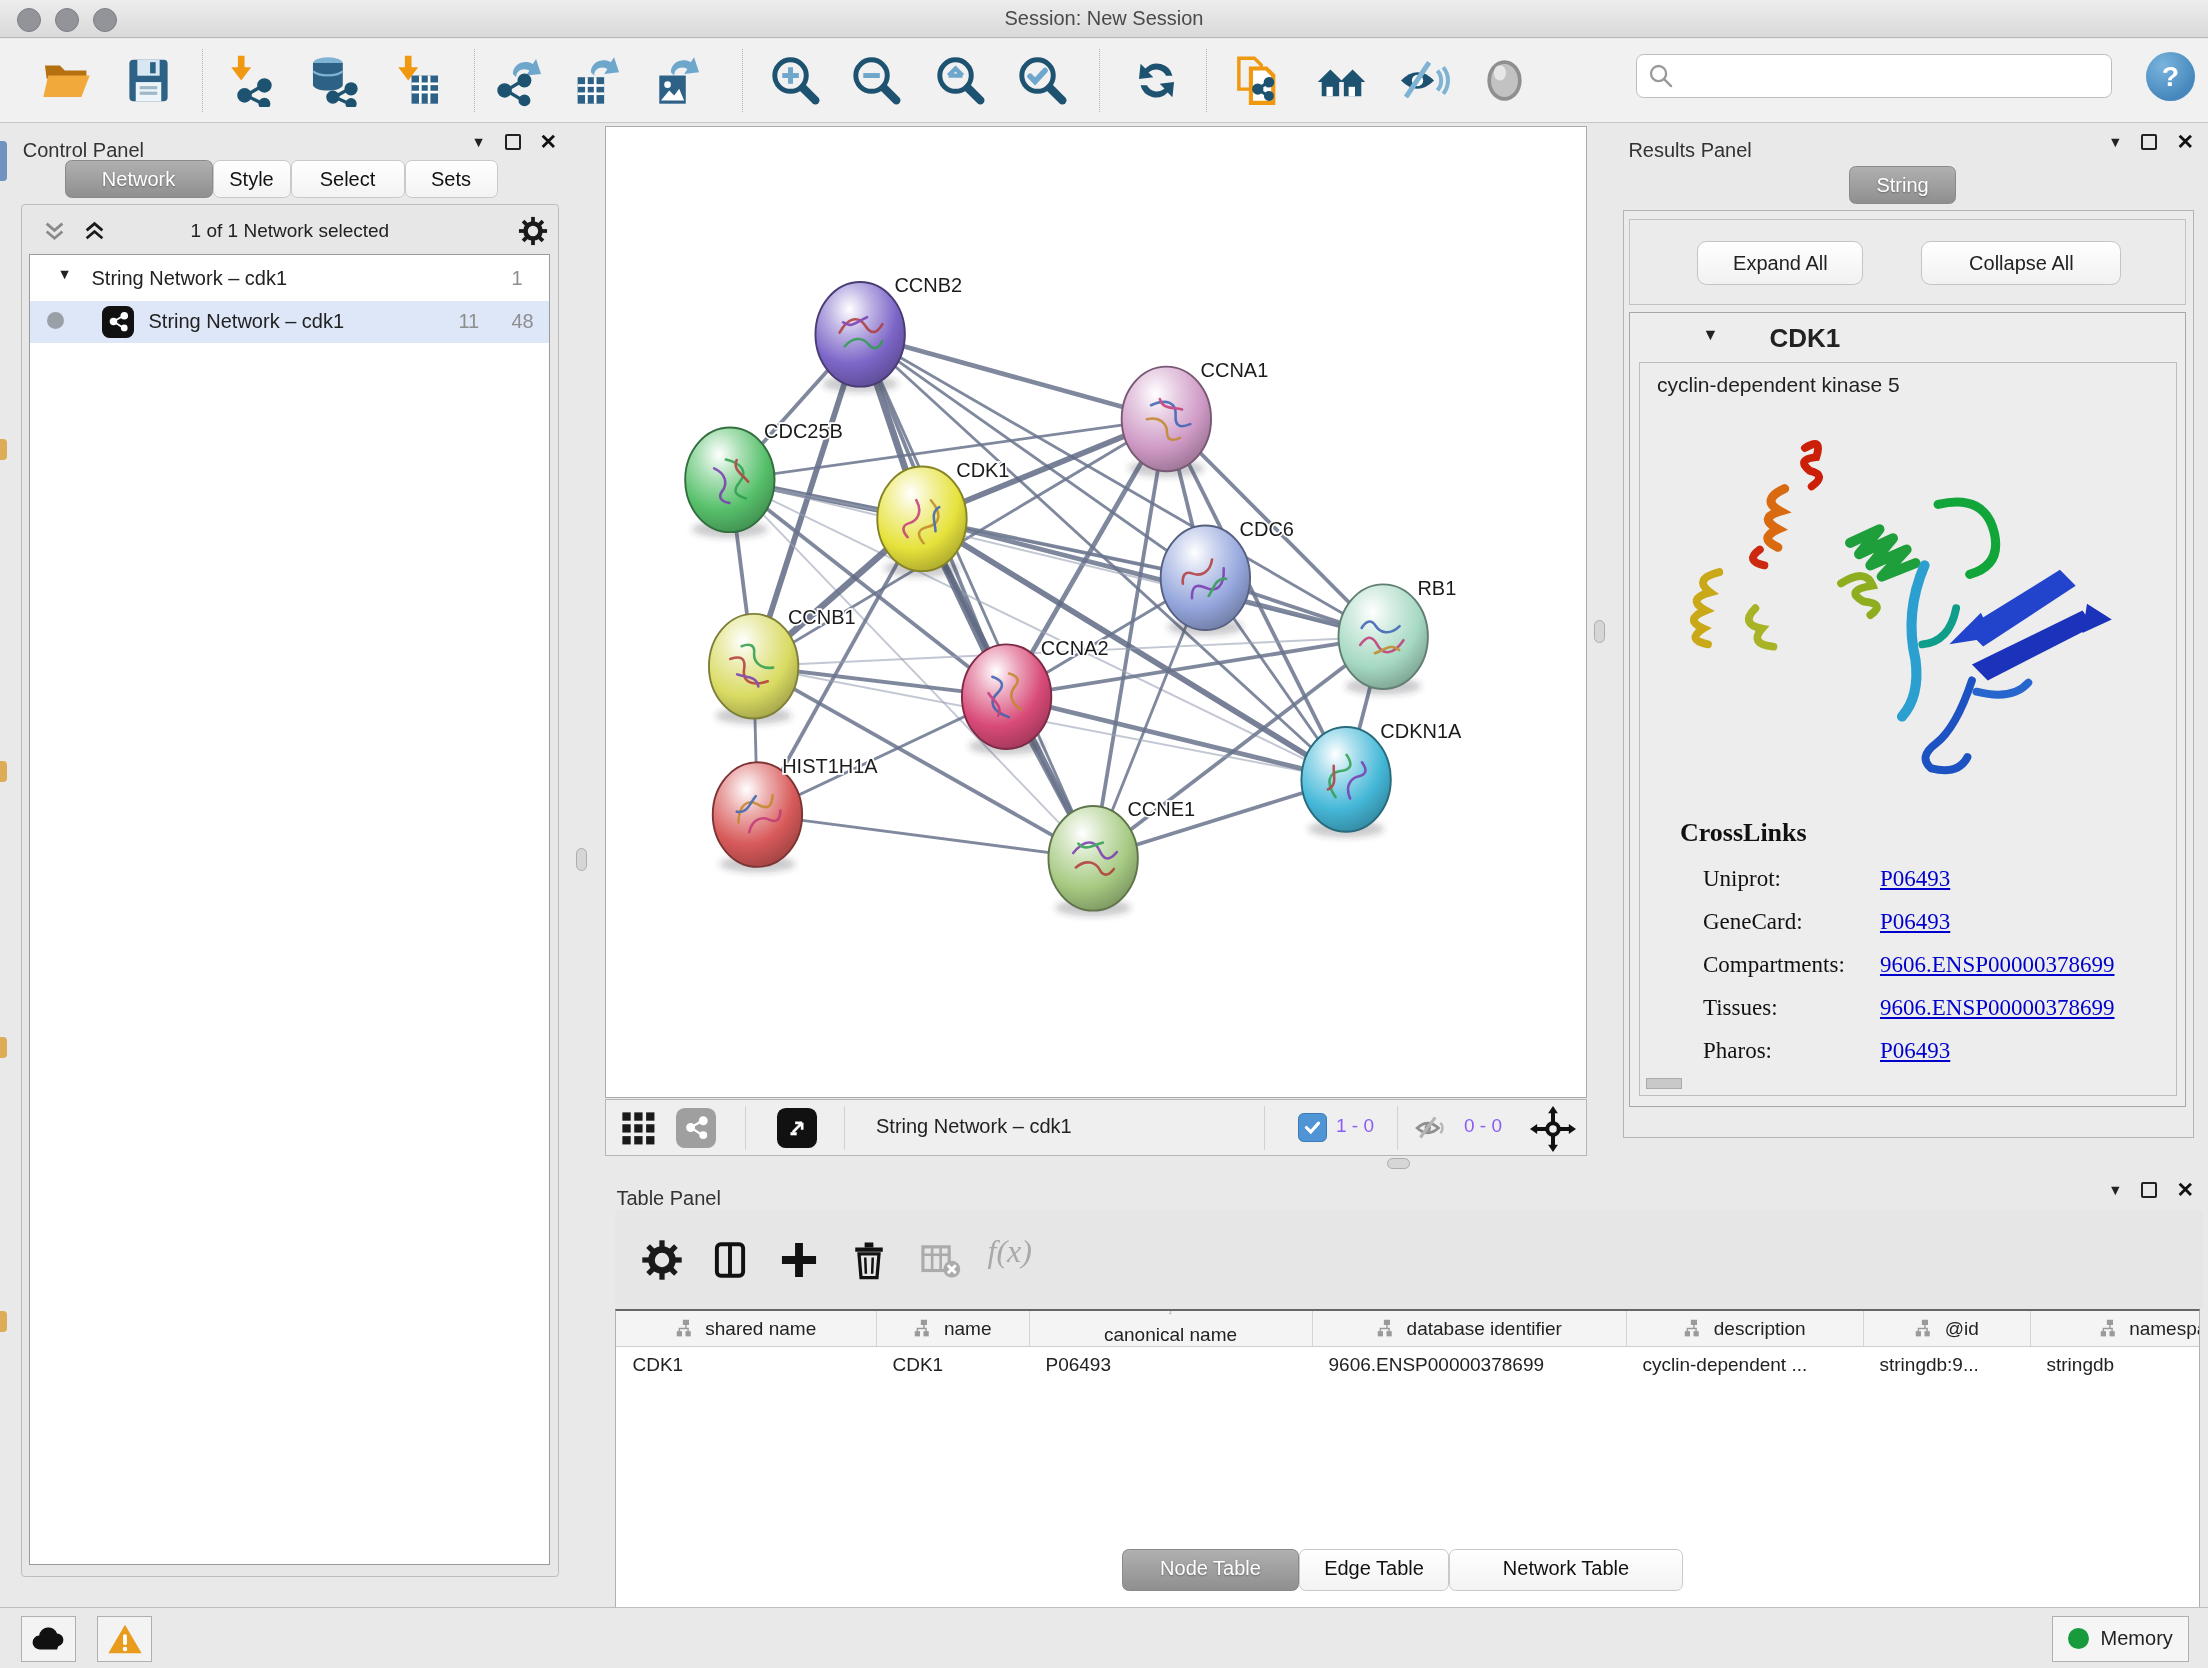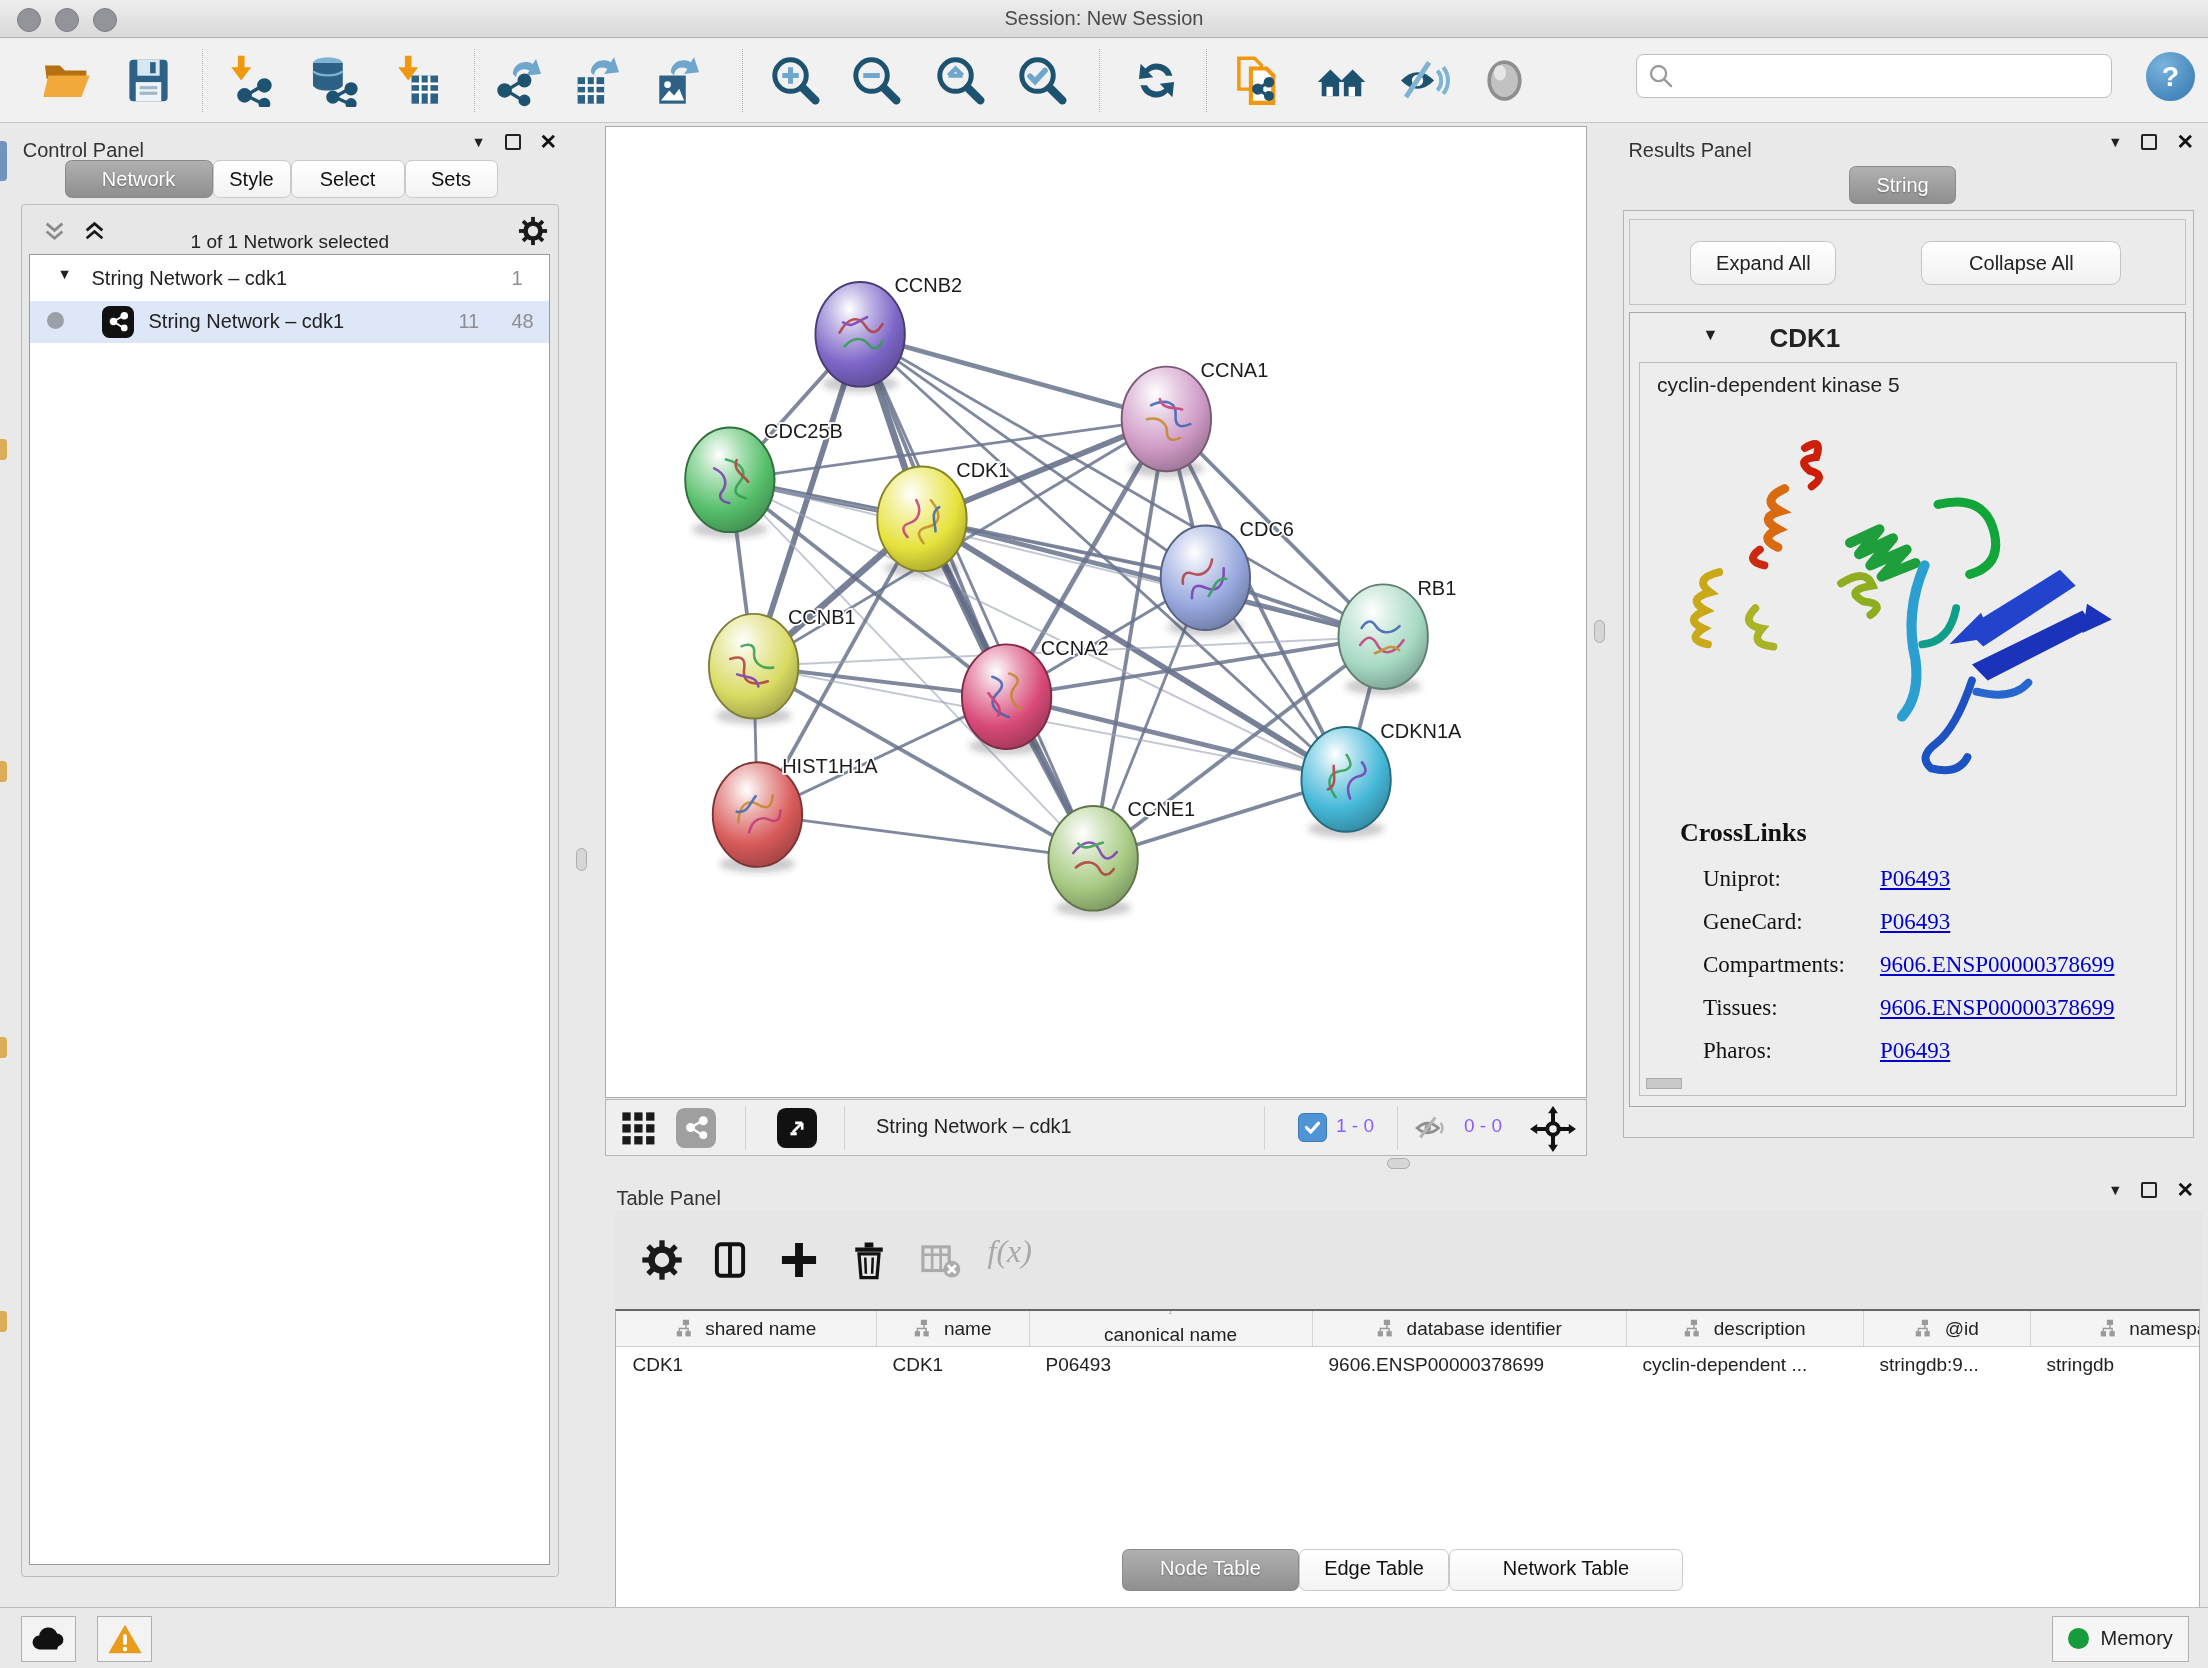--- a/index.html
+++ b/index.html
@@ -45,21 +45,21 @@
 
   
   #control-panel { position:absolute; left:9.5px; top:126px; width:561px; height:1455px; }
   #cp-header { position:absolute; left:13.3px; top:1.9px; }
   #cp-ctl { position:absolute; right:13.3px; top:3.8px; }
   #cp-tabs { position:absolute; left:55px; top:34px; }
   #cp-tabs .tab { border-radius:6.7px 6.7px 6.7px 6.7px; }
   #cp-box { position:absolute; left:11.4px; top:78px; width:538px; height:1373px;
     background:#e7e7e7; border:1px solid #bcbcbc; border-radius:3.8px; }
   #cp-selrow { position:absolute; left:0; top:9.5px; width:100%; height:34px; }
-  #cp-status { position:absolute; width:100%; text-align:center; top:5.7px; font-size:19px; color:#222;margin-top:11px; }
+  #cp-status { position:absolute; width:100%; text-align:center; top:5.7px; font-size:19px; color:#222; }
   #cp-list { position:absolute; left:7.6px; top:49px; width:521px; height:1311px;
     background:#fff; border:1.9px solid #9a9a9a; }
   .tree-row { position:absolute; left:0; width:100%; height:42px; font-size:20px; }
   .tree-row .lbl { position:absolute; top:8.6px; }
   .tree-row .cnt { position:absolute; top:8.6px; color:#8e8e8e; }
   #tree-row2 { background:#dde7f8; }
   .share-badge { position:absolute; width:32px; height:32px; border-radius:7.6px; background:#111;
     display:flex; align-items:center; justify-content:center; }
 
   
@@ -712,21 +712,21 @@
   <div id="results-panel">
     <div id="rp-header" class="panel-title">Results Panel</div>
     <div id="rp-ctl" class="winctl">
       <span class="wc-collapse">▼</span>
       <span class="wc-float"></span>
       <span class="wc-close">✕</span>
     </div>
     <span id="rp-tab" class="tab sel">String</span>
     <div id="rp-box">
       <div id="rp-btnbox">
-        <span class="rp-btn" style="left:60px;width:146px">Expand All</span>
+        <span class="rp-btn" style="left:67px;width:166px">Expand All</span>
         <span class="rp-btn" style="left:291px;width:200px">Collapse All</span>
       </div>
       <div id="rp-gene-box">
         <div id="rp-gene-head">
           <span class="abs" style="left:72px;top:13.3px;font-size:16px">▼</span>
           <span id="rp-gene-symbol">CDK1</span>
         </div>
         <div id="rp-gene-inner">
           <div id="rp-desc">cyclin-dependent kinase 5</div>
           <svg id="protein-img" width="457" height="361" viewBox="0 0 400 320">

